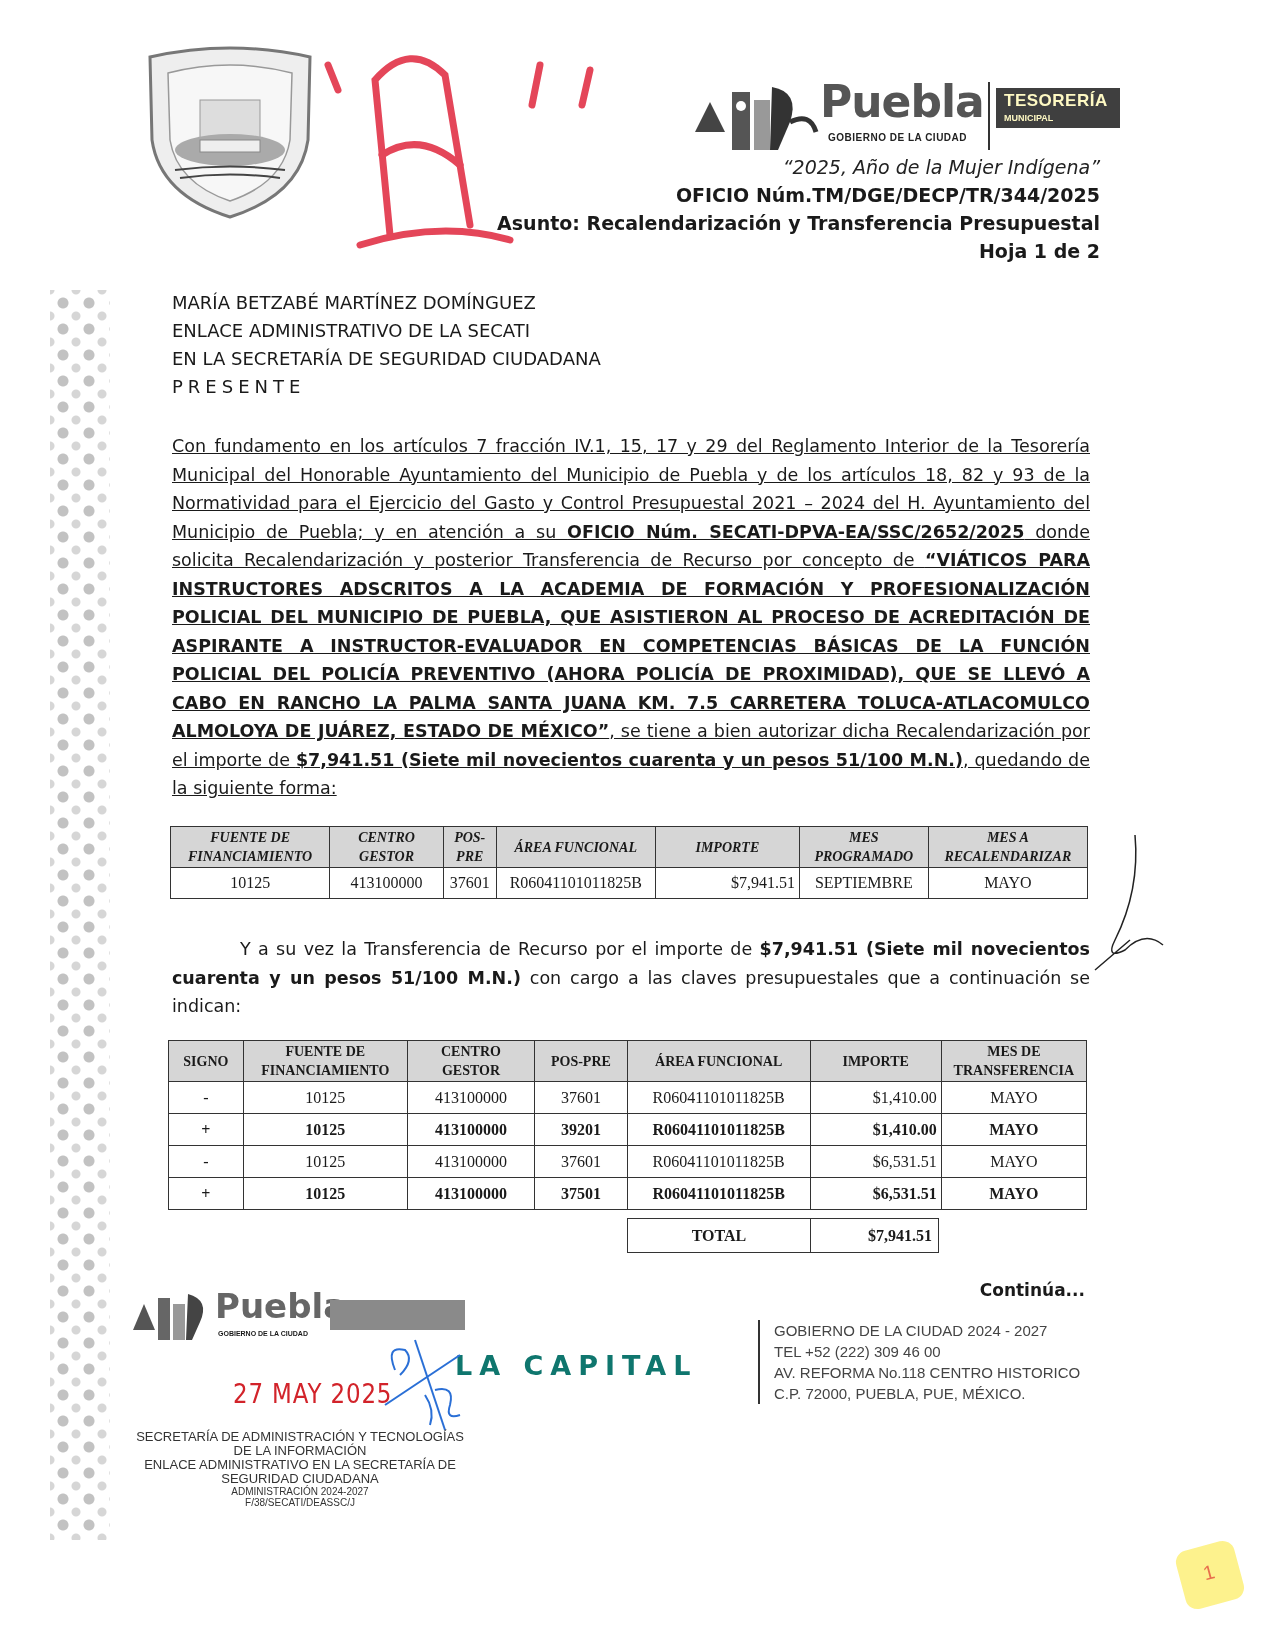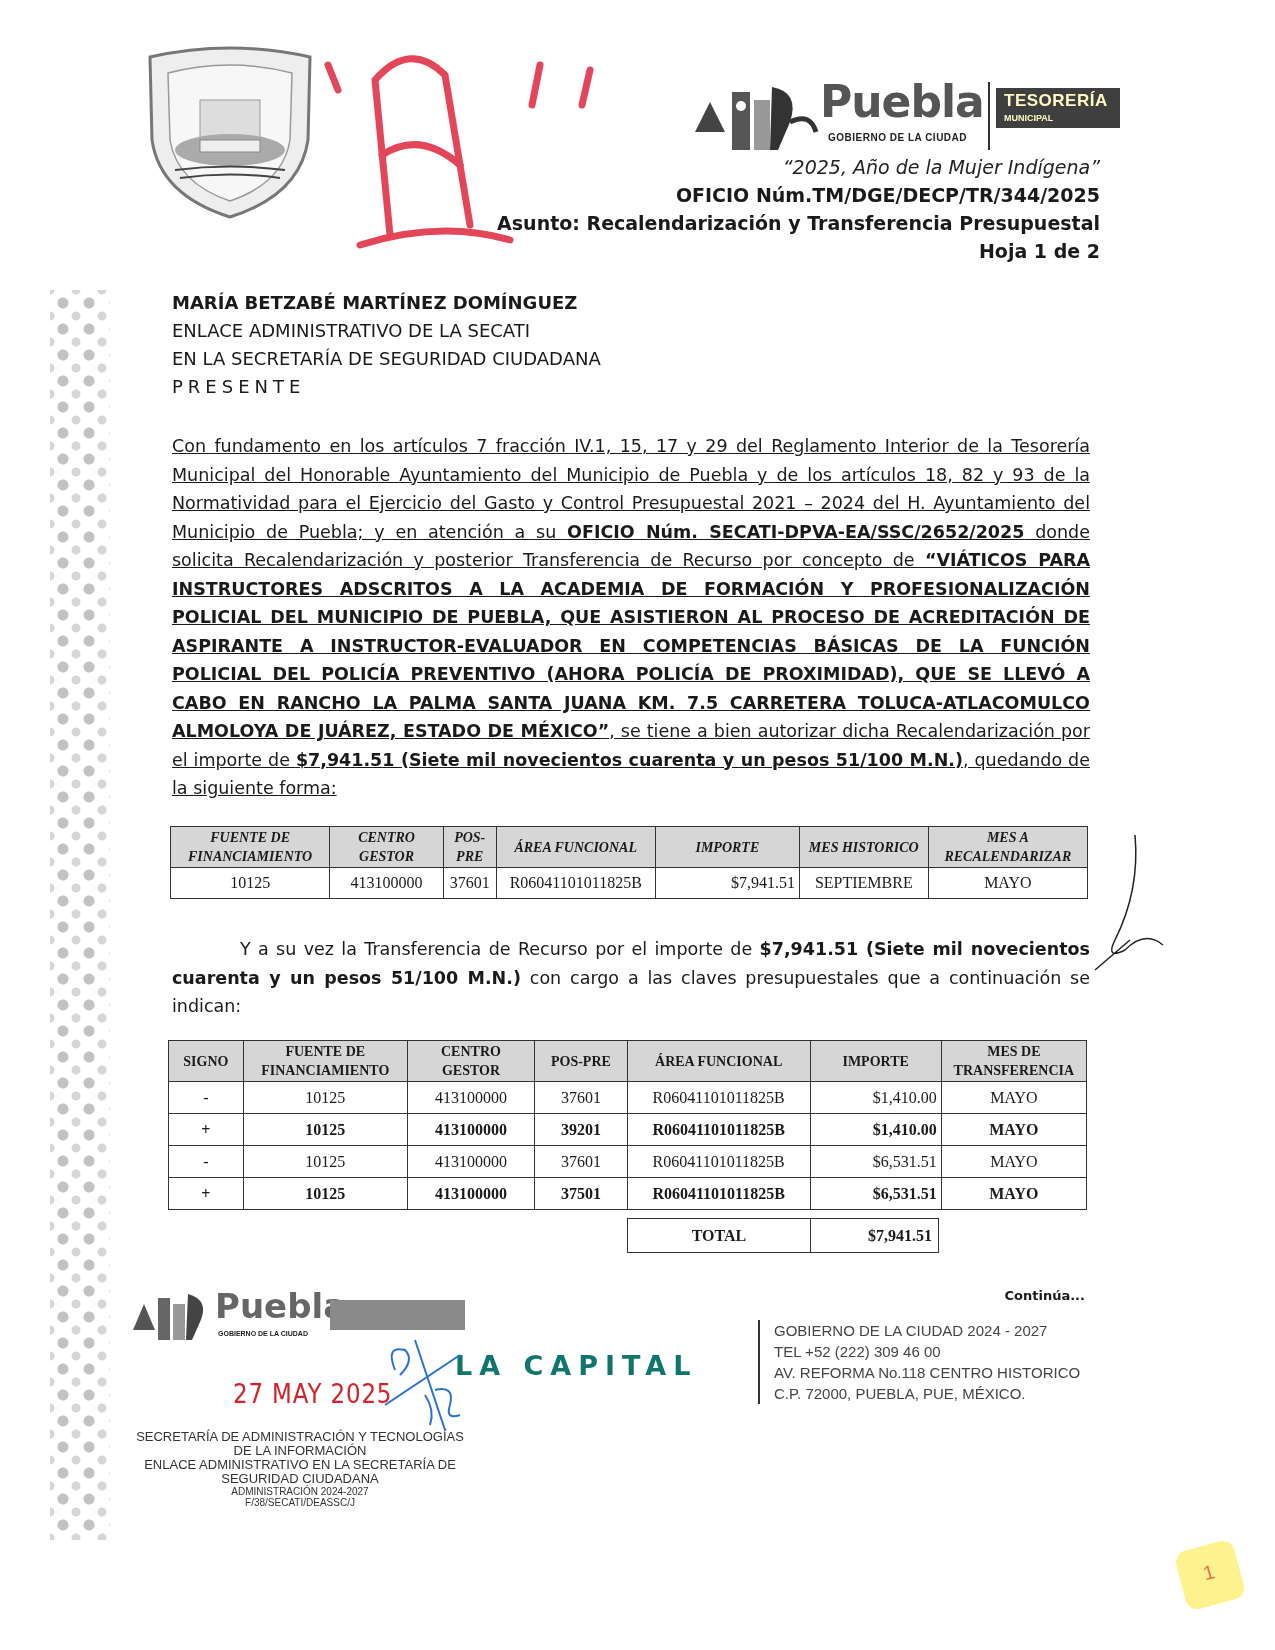--- a/index.html
+++ b/index.html
@@ -30,21 +30,21 @@
   .brand-box .t1 { position:absolute; left:8px; top:3px; font-weight:bold; font-size:17px; letter-spacing:.5px; }
   .brand-box .t2 { position:absolute; left:8px; top:25px; font-size:9px; font-weight:bold; }
 
   .hdr { right:175px; text-align:right; font-family:"DejaVu Sans", sans-serif; }
   .motto { top:156px; font-style:italic; font-size:19px; color:#222; }
   .oficio { top:184px; font-weight:bold; font-size:19px; }
   .asunto { top:212px; font-weight:bold; font-size:19px; }
   .hoja { top:240px; font-weight:bold; font-size:19px; }
 
   .addr { left:172px; font-family:"DejaVu Sans", sans-serif; font-size:18px; }
-  .addr-name { top:292px; font-weight:bold; }
+  .addr-name { top:292px; font-weight:normal; }
   .addr-1 { top:320px; }
   .addr-2 { top:348px; }
   .addr-3 { top:376px; letter-spacing:5px; }
 
   .para { left:172px; width:918px; font-family:"DejaVu Sans", sans-serif; font-size:17.5px;
     line-height:28.5px; text-align:justify; }
   .para b { font-weight:bold; }
   .p1 { top:432px;text-decoration:underline; }
   .p2 { top:935px; text-indent:68px; }
 
@@ -54,21 +54,21 @@
   .t1 { left:170px; top:826px; width:918px; }
   .t1 th { font-style:italic; }
   .t1 td { font-size:16px; height:30px; text-align:center; padding:0 4px; }
   .t2 { left:168px; top:1040px; width:919px; }
   .t2 td { font-size:16px; height:31px; text-align:center; padding:0 4px; }
   td.num { text-align:right; }
   tr.bold td { font-weight:bold; }
   .total { left:627px; top:1218px; }
   .total td { font-size:16px; font-weight:bold; height:31px; text-align:center; }
 
-  .continua { right:190px; top:1280px; font-family:"DejaVu Sans", sans-serif; font-weight:bold; font-size:13px;margin-top:8px; }
+  .continua { right:190px; top:1280px; font-family:"DejaVu Sans", sans-serif; font-weight:bold; font-size:17px; }
 
   
   .f-brand { left:130px; top:1290px; width:340px; height:55px; }
   .f-brand .nm { position:absolute; left:85px; top:-4px; font-family:"DejaVu Sans", sans-serif;
     font-weight:bold; font-size:34px; color:#666; }
   .f-brand .sb { position:absolute; left:88px; top:40px; font-size:7px; font-weight:bold; }
   .f-brand .box { position:absolute; left:200px; top:10px; width:135px; height:30px; background:#8a8a8a; }
   .capital { left:455px; top:1350px; font-family:"DejaVu Sans", sans-serif; }
   .capital .a { font-size:27px; font-weight:bold; letter-spacing:7px; color:#0f766e; }
   .capital .b { font-size:38px; font-weight:bold; color:#222; margin-top:-6px; }
@@ -140,21 +140,21 @@
 <div class="abs para p1"><span>Con fundamento en los artículos 7 fracción IV.1, 15, 17 y 29 del Reglamento Interior de la Tesorería Municipal del Honorable Ayuntamiento del Municipio de Puebla y de los artículos 18, 82 y 93 de la Normatividad para el Ejercicio del Gasto y Control Presupuestal 2021 – 2024 del H. Ayuntamiento del Municipio de Puebla; y en atención a su </span><b>OFICIO Núm. SECATI-DPVA-EA/SSC/2652/2025</b><span> donde solicita Recalendarización y posterior Transferencia de Recurso por concepto de </span><b>“VIÁTICOS PARA INSTRUCTORES ADSCRITOS A LA ACADEMIA DE FORMACIÓN Y PROFESIONALIZACIÓN POLICIAL DEL MUNICIPIO DE PUEBLA, QUE ASISTIERON AL PROCESO DE ACREDITACIÓN DE ASPIRANTE A INSTRUCTOR-EVALUADOR EN COMPETENCIAS BÁSICAS DE LA FUNCIÓN POLICIAL DEL POLICÍA PREVENTIVO (AHORA POLICÍA DE PROXIMIDAD), QUE SE LLEVÓ A CABO EN RANCHO LA PALMA SANTA JUANA KM. 7.5 CARRETERA TOLUCA-ATLACOMULCO ALMOLOYA DE JUÁREZ, ESTADO DE MÉXICO”</b><span>, se tiene a bien autorizar dicha Recalendarización por el importe de </span><b>$7,941.51 (Siete mil novecientos cuarenta y un pesos 51/100 M.N.)</b><span>, quedando de la siguiente forma:</span></div>
 
 <table class="abs t1">
   <thead>
     <tr>
       <th style="width:150px">FUENTE DE FINANCIAMIENTO</th>
       <th style="width:105px">CENTRO GESTOR</th>
       <th style="width:45px">POS-PRE</th>
       <th style="width:150px">ÁREA FUNCIONAL</th>
       <th style="width:135px">IMPORTE</th>
-      <th style="width:120px">MES HISTORICO</th>
+      <th style="width:120px">MES PROGRAMADO</th>
       <th style="width:150px">MES A RECALENDARIZAR</th>
     </tr>
   </thead>
   <tbody>
     <tr>
       <td>10125</td>
       <td>413100000</td>
       <td>37601</td>
       <td>R06041101011825B</td>
       <td class="num">$7,941.51</td>

